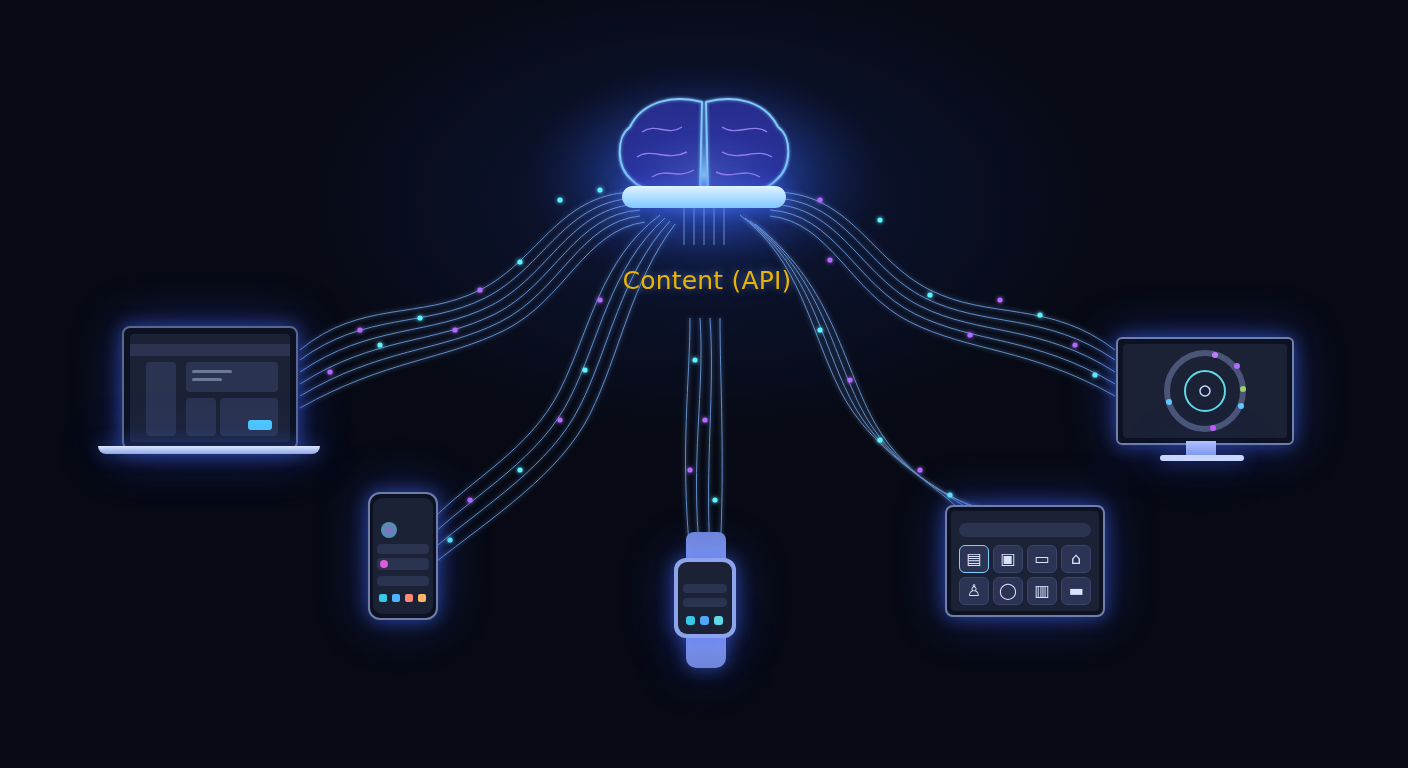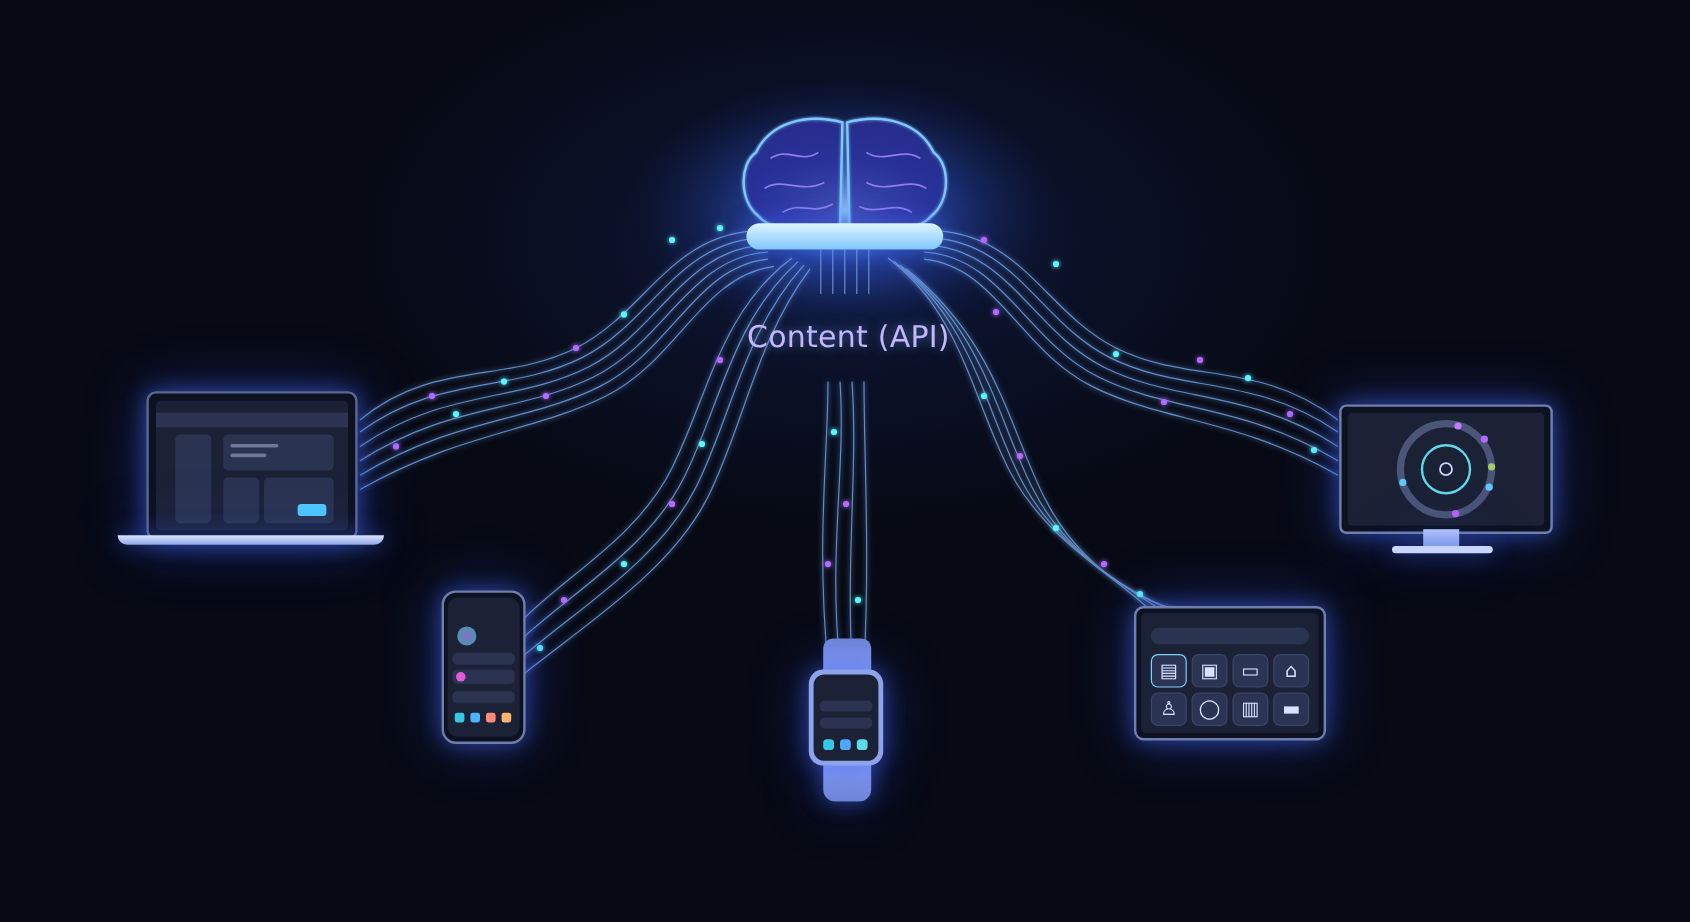--- a/index.html
+++ b/index.html
@@ -1,19 +1,19 @@
 <!DOCTYPE html>
 <html><head>
 <meta charset="utf-8">
 <style>
   html,body{margin:0;padding:0;}
   body{width:1408px;height:768px;overflow:hidden;background:#070a14;font-family:"DejaVu Sans",sans-serif;position:relative;}
   .bg{position:absolute;inset:0;background:radial-gradient(ellipse 520px 300px at 704px 200px,#0e1a3a 0%,#0a1026 40%,#070a14 80%);}
   svg.flows{position:absolute;left:0;top:0;}
-  .label{position:absolute;left:612px;top:266px;width:190px;text-align:center;color:#c4b5fd;font-size:25px;letter-spacing:0.2px;text-shadow:0 0 10px rgba(120,170,255,.6);}
+  .label{position:absolute;left:612px;top:266px;width:190px;text-align:center;color:#eab308;font-size:25px;letter-spacing:0.2px;text-shadow:0 0 10px rgba(120,170,255,.6);}
   .device{position:absolute;}
   .screen{background:#1b2236;border-radius:4px;position:absolute;overflow:hidden;}
   .glow{box-shadow:0 0 18px rgba(70,110,255,.55),0 0 50px rgba(60,90,255,.35);}
   .bar{position:absolute;height:3px;border-radius:2px;background:#8b97b8;opacity:.7;}
   .card{position:absolute;background:#2a3350;border-radius:4px;}
   .tile{position:absolute;background:#2b3452;border-radius:6px;border:1px solid #3a4568;color:#d9e2ff;font-size:16px;text-align:center;line-height:36px;}
 </style>
 </head>
 <body>
 

